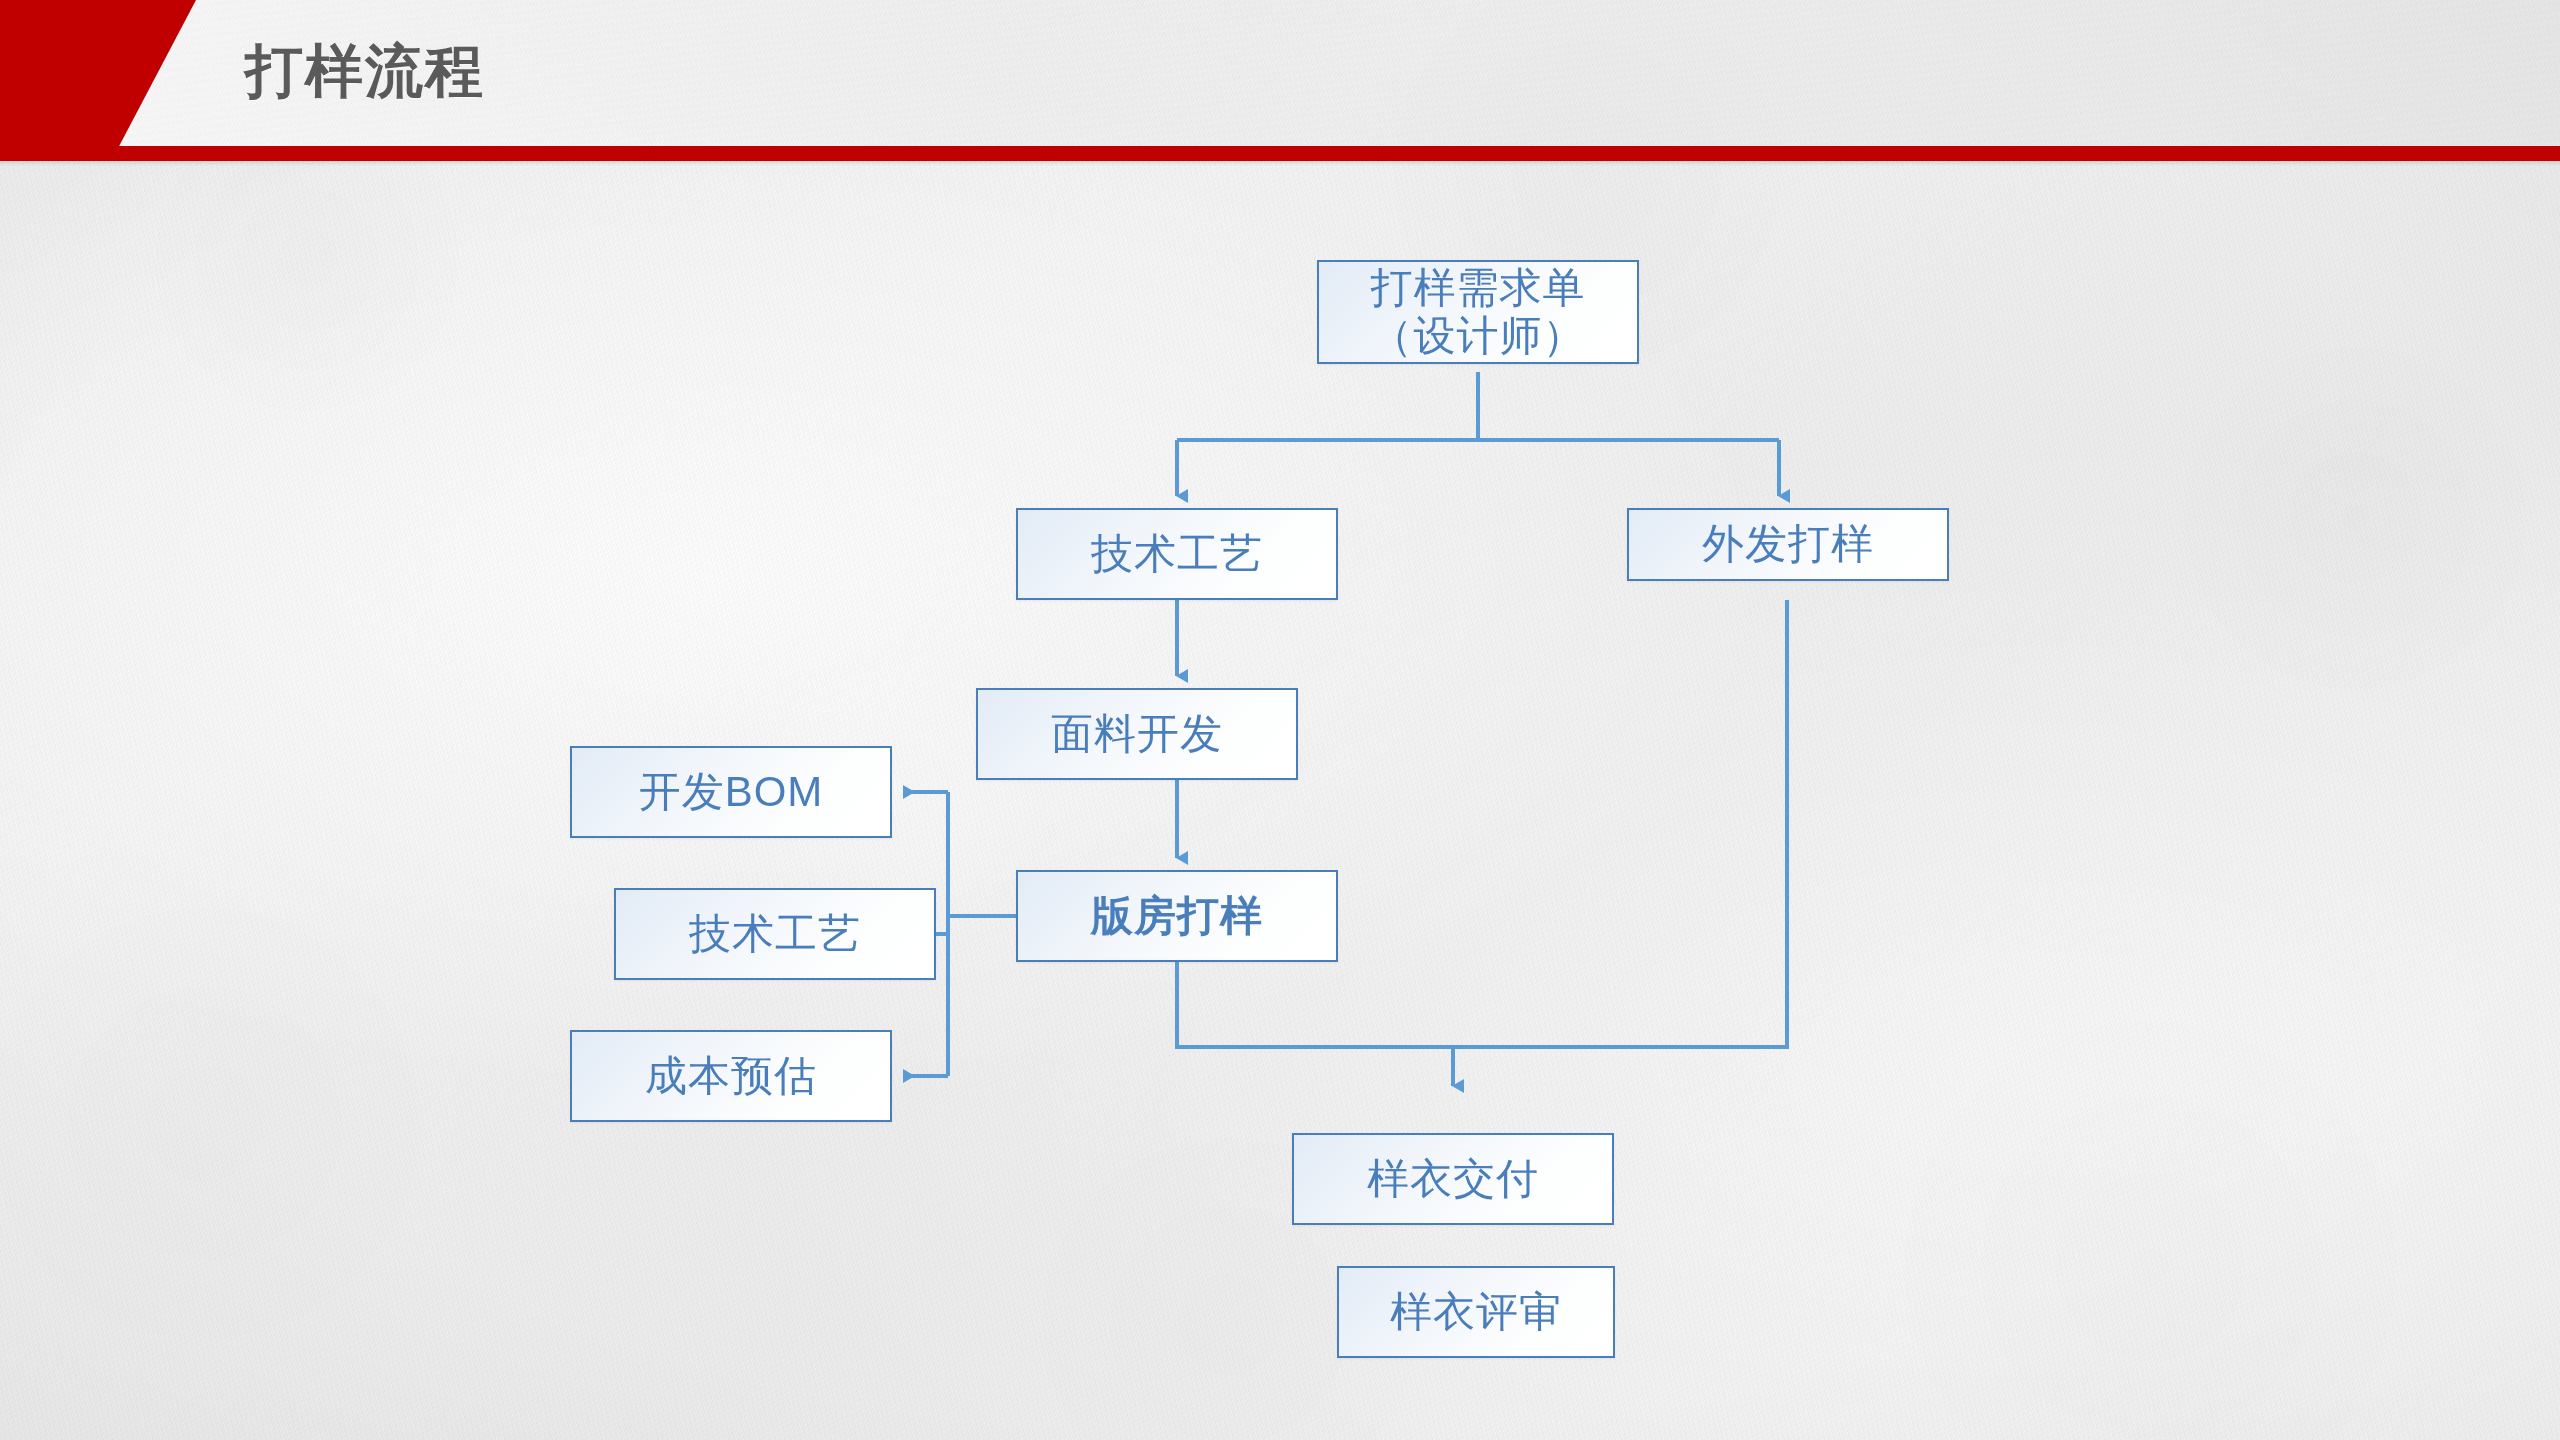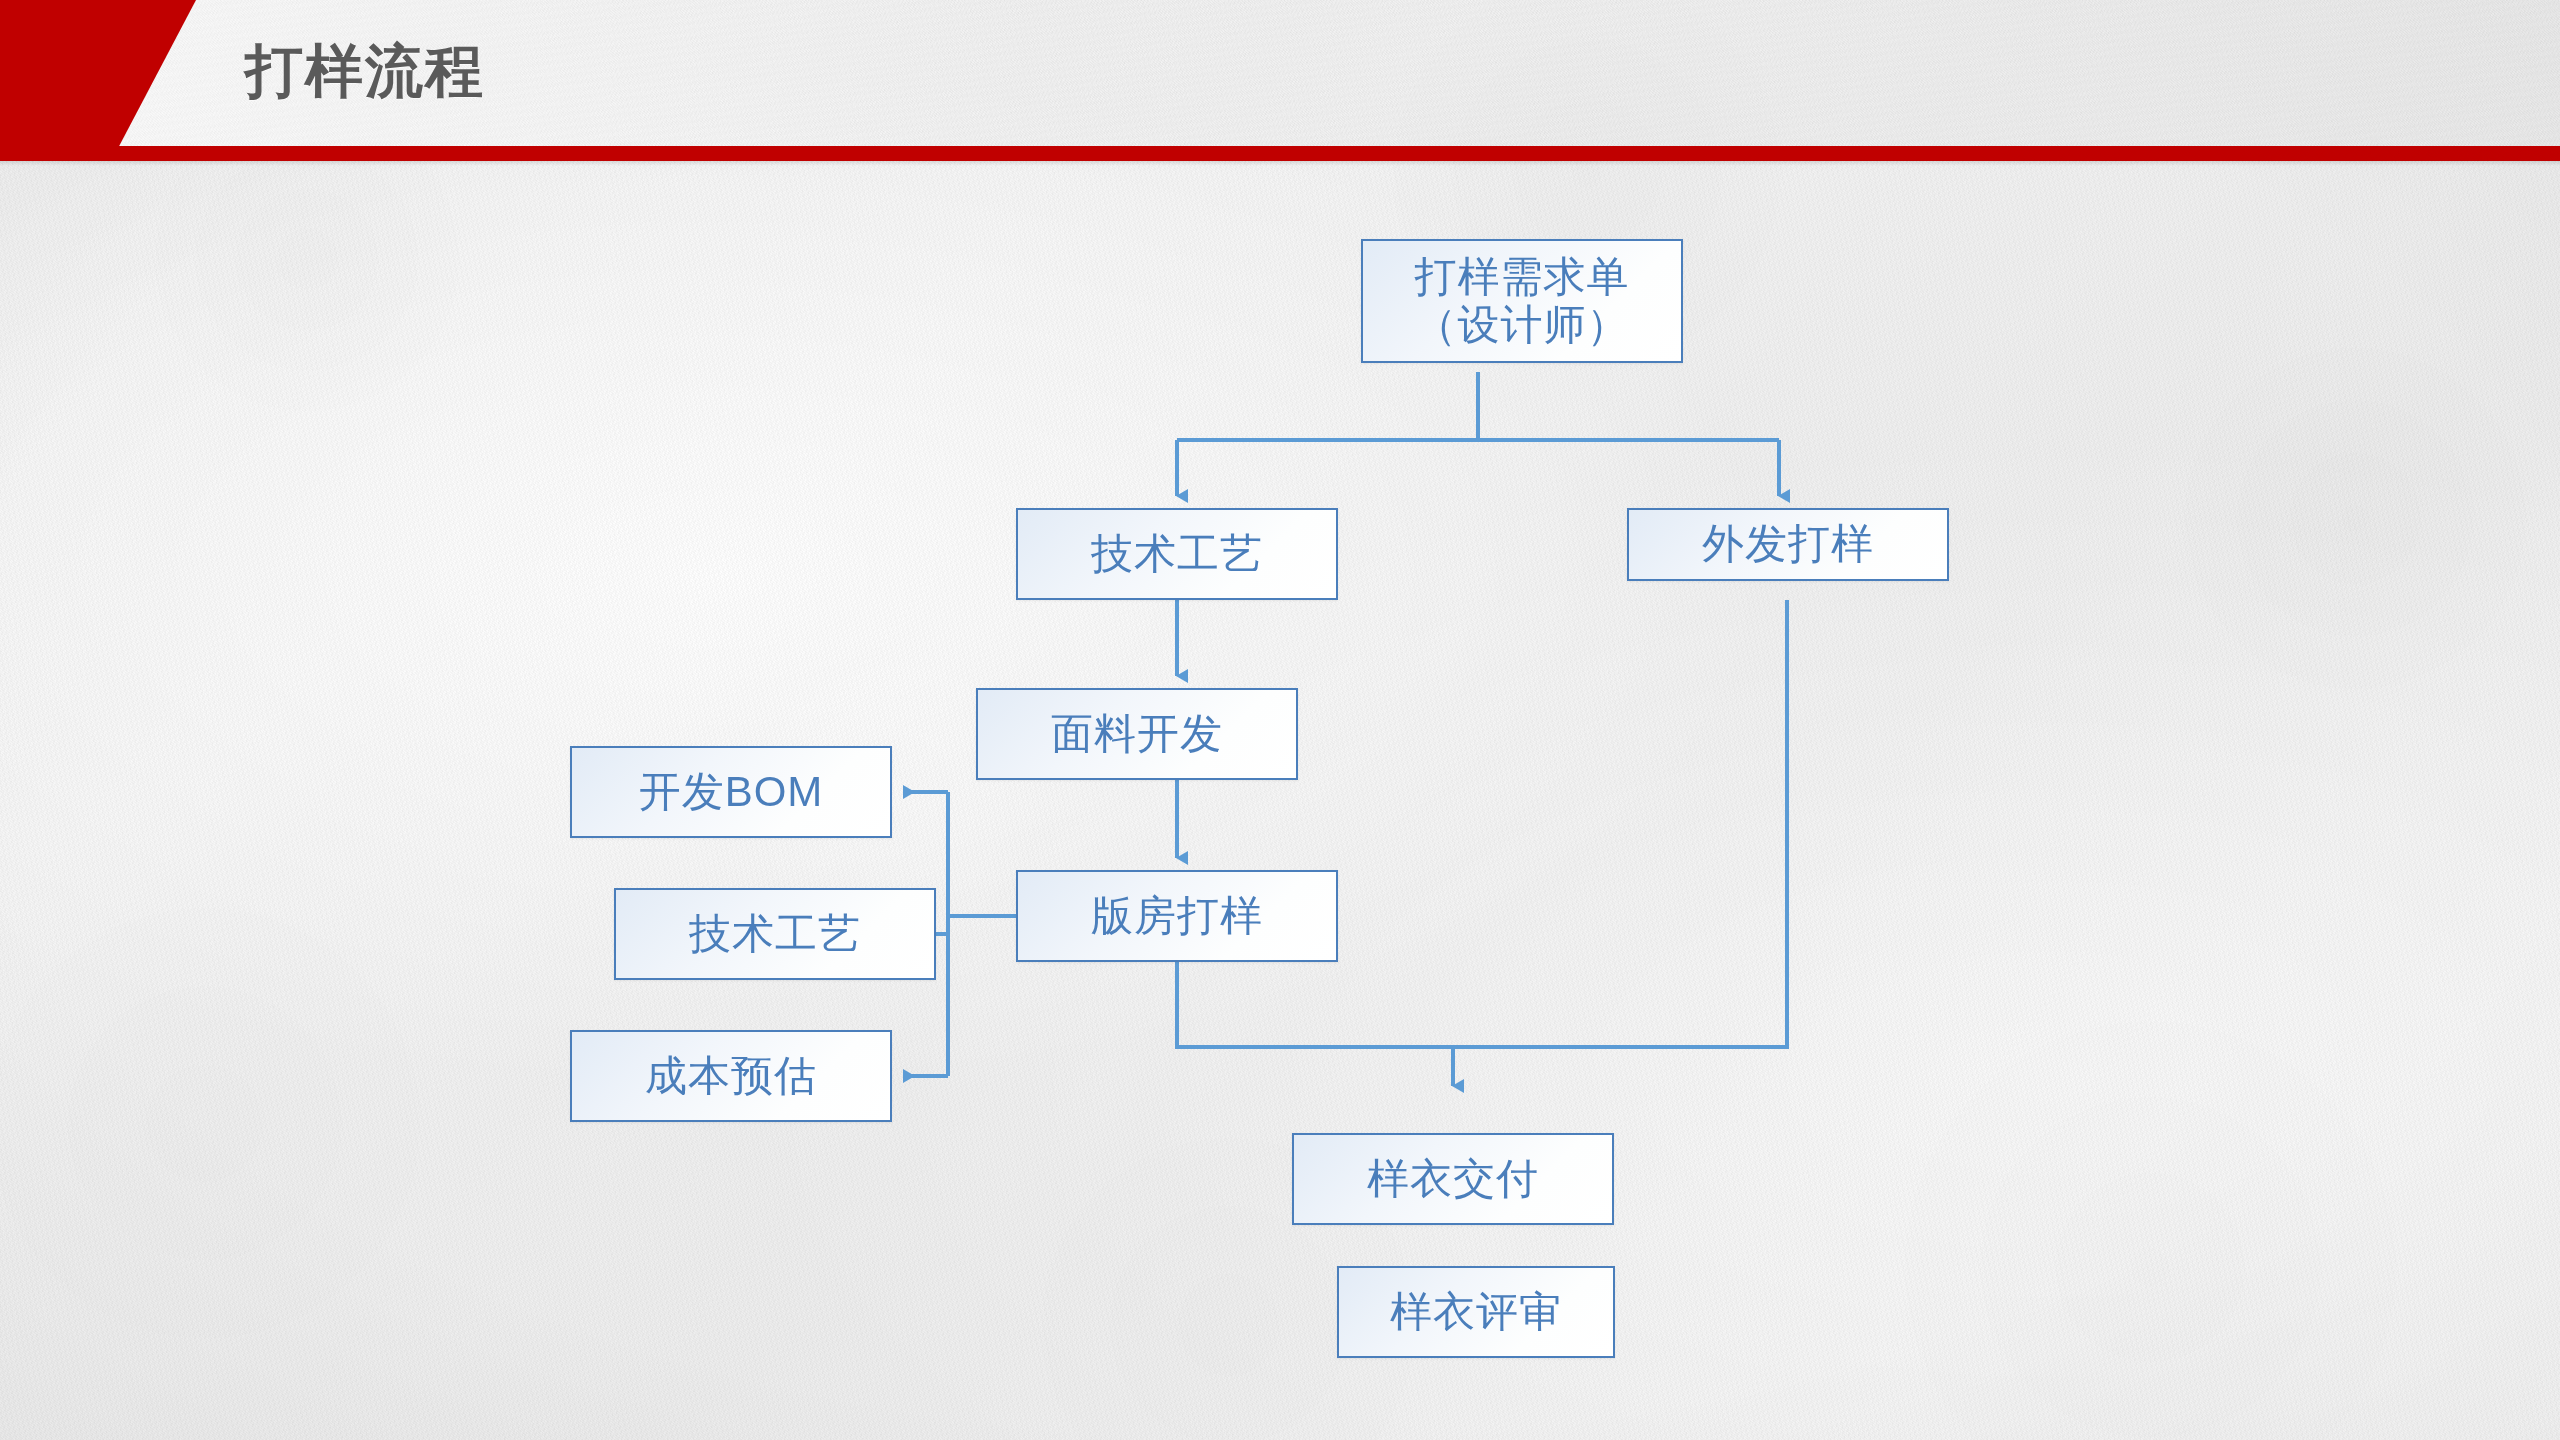--- a/index.html
+++ b/index.html
@@ -188,40 +188,40 @@
         <path d="M948,1076 L904,1076" marker-end="url(#ah-left)"></path>
 
         <path d="M1177,962 L1177,1047 L1453,1047"></path>
 
         <path d="M1787,600 L1787,1047 L1453,1047"></path>
 
         <path d="M1453,1047 L1453,1086" marker-end="url(#ah-down)"></path>
       </g>
     </svg>
 
-    <div class="node" style="left:1317px; top:239px; width:322px; height:124px;margin-left:44px;">
+    <div class="node" style="left:1317px; top:260px; width:322px; height:104px;">
       <div>
         <span>打样需求单</span>
         <span class="line2">（设计师）</span>
       </div>
     </div>
 
     <div class="node" style="left:1016px; top:508px; width:322px; height:92px;">
       <span>技术工艺</span>
     </div>
 
     <div class="node" style="left:1627px; top:508px; width:322px; height:73px;">
       <span>外发打样</span>
     </div>
 
     <div class="node" style="left:976px; top:688px; width:322px; height:92px;">
       <span>面料开发</span>
     </div>
 
-    <div class="node" style="left:1016px; top:870px; width:322px; height:92px;">
+    <div class="node" style="left:1016px; top:870px; width:322px; height:92px;font-weight:bold;">
       <span>版房打样</span>
     </div>
 
     <div class="node" style="left:570px; top:746px; width:322px; height:92px;align-items:center;">
       <span>开发BOM</span>
     </div>
 
     <div class="node" style="left:570px; top:888px; width:322px; height:92px;margin-left:44px;">
       <span>技术工艺</span>
     </div>

